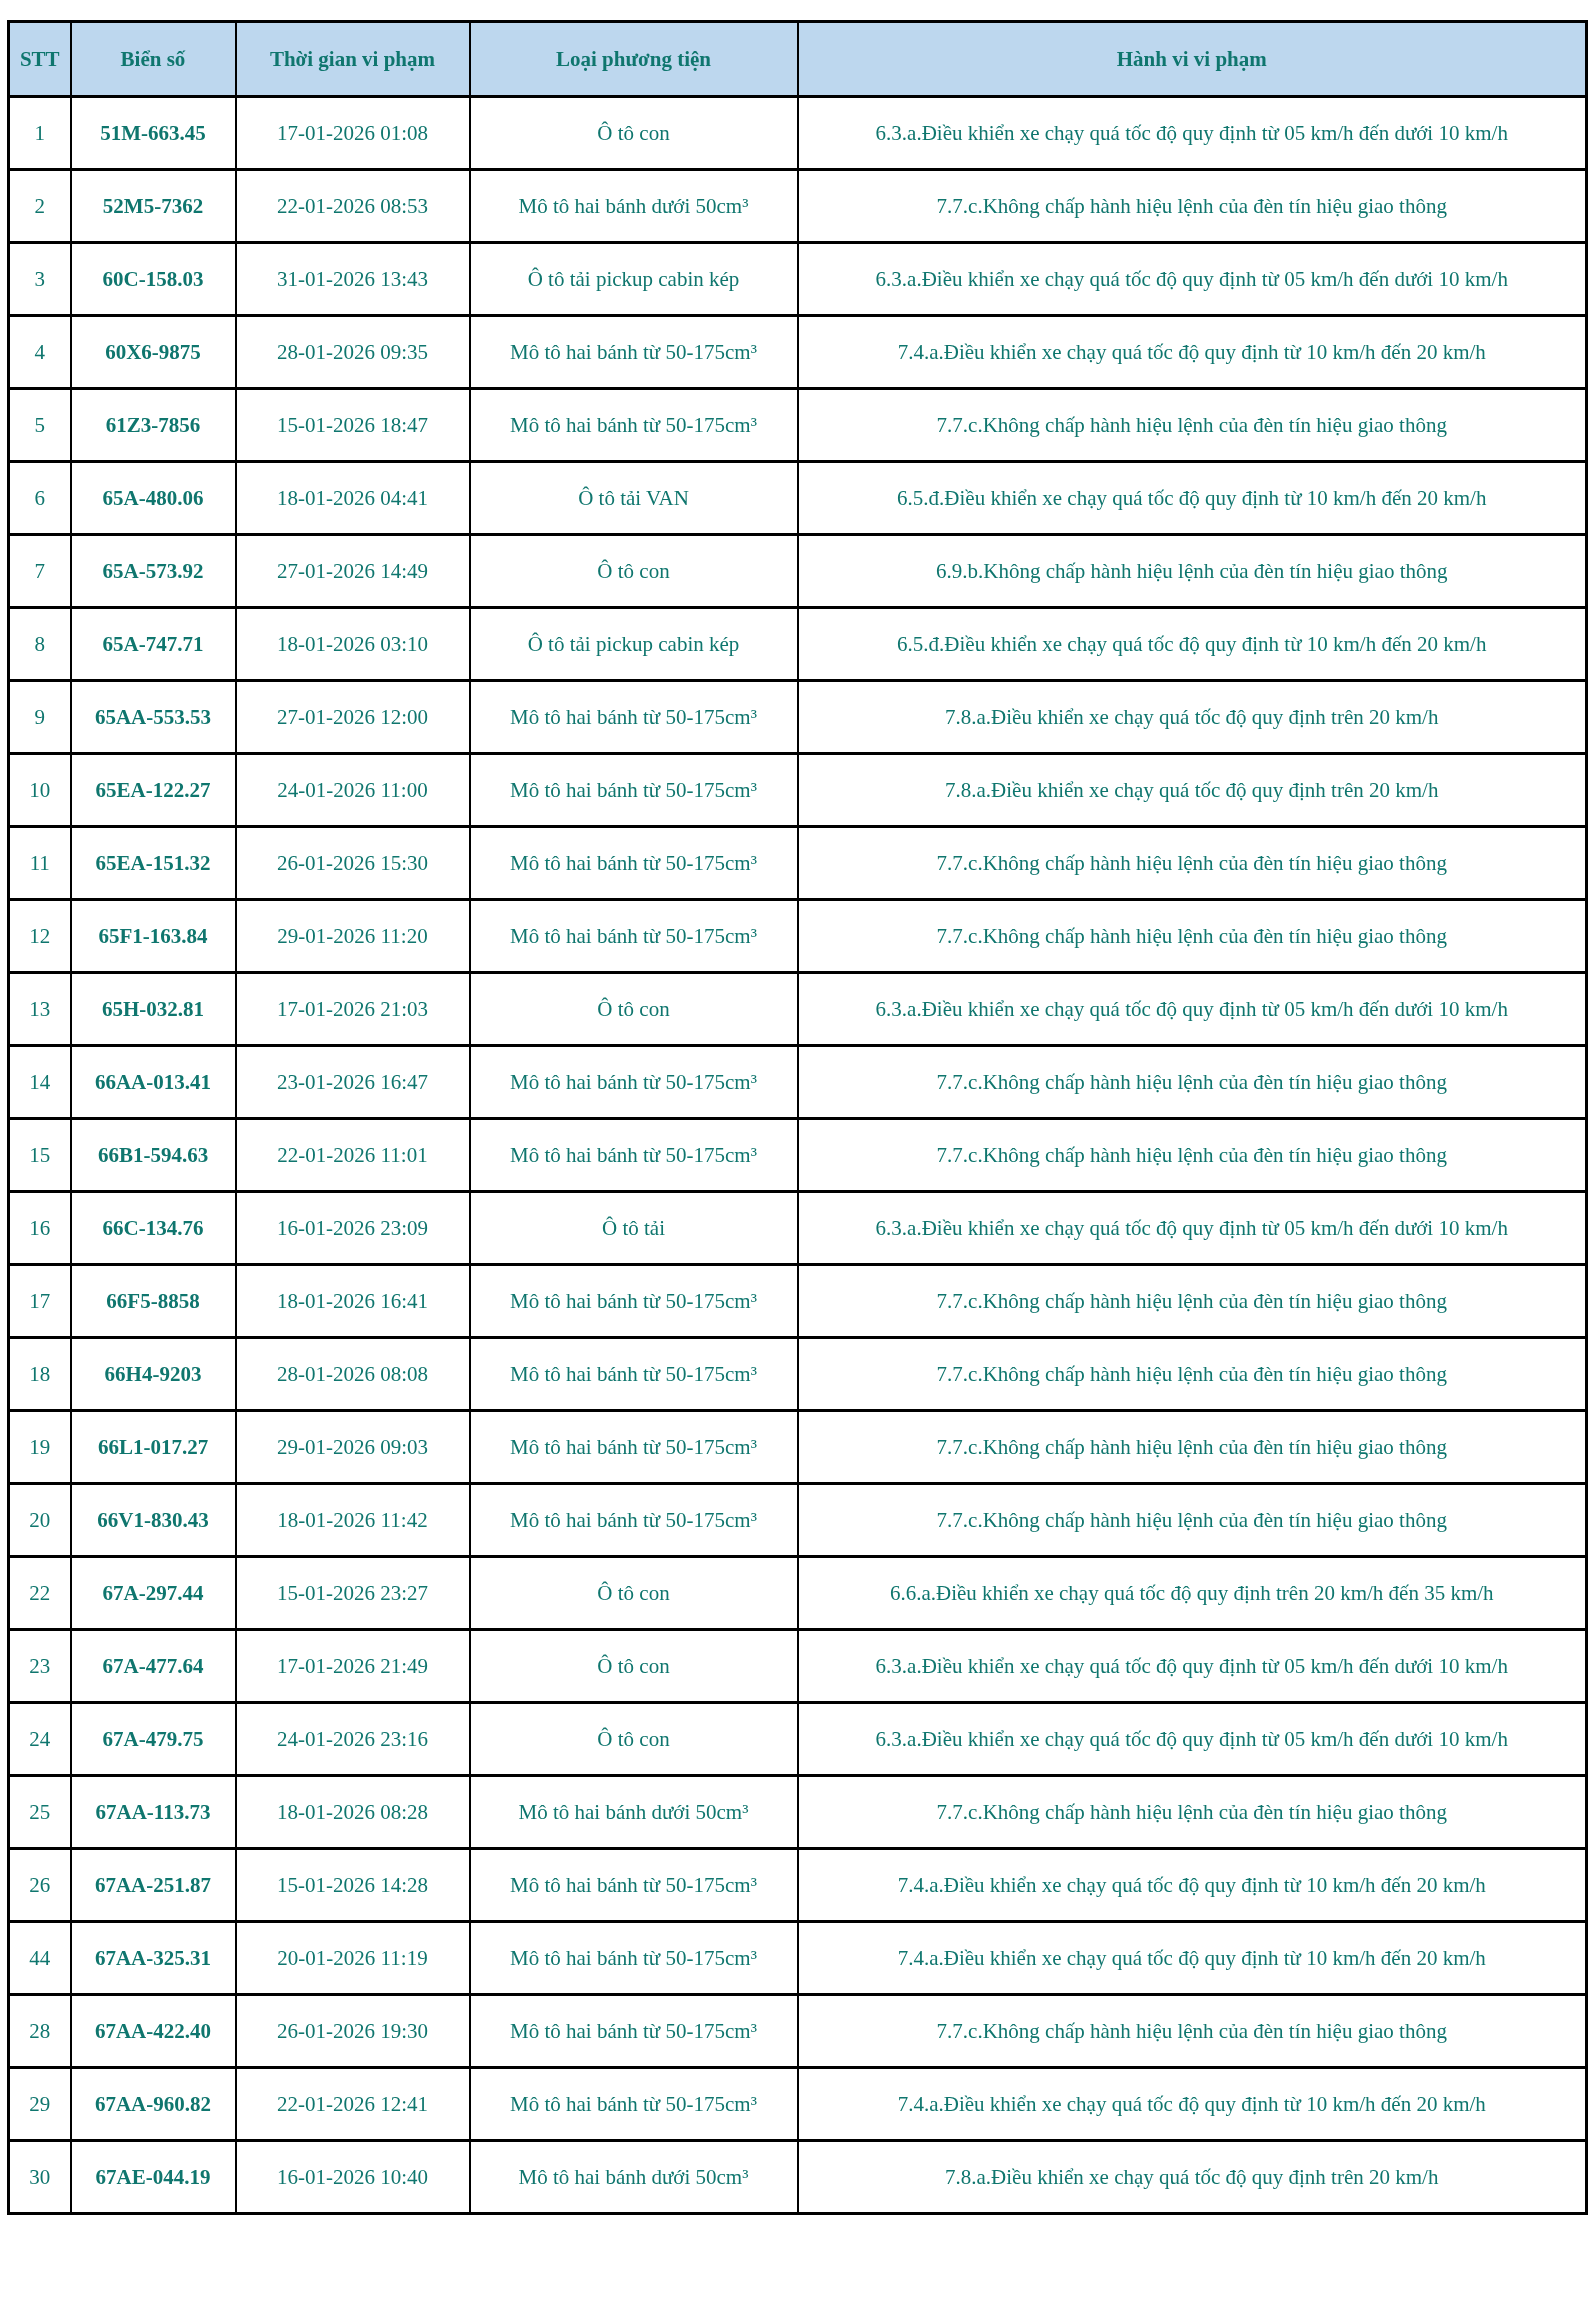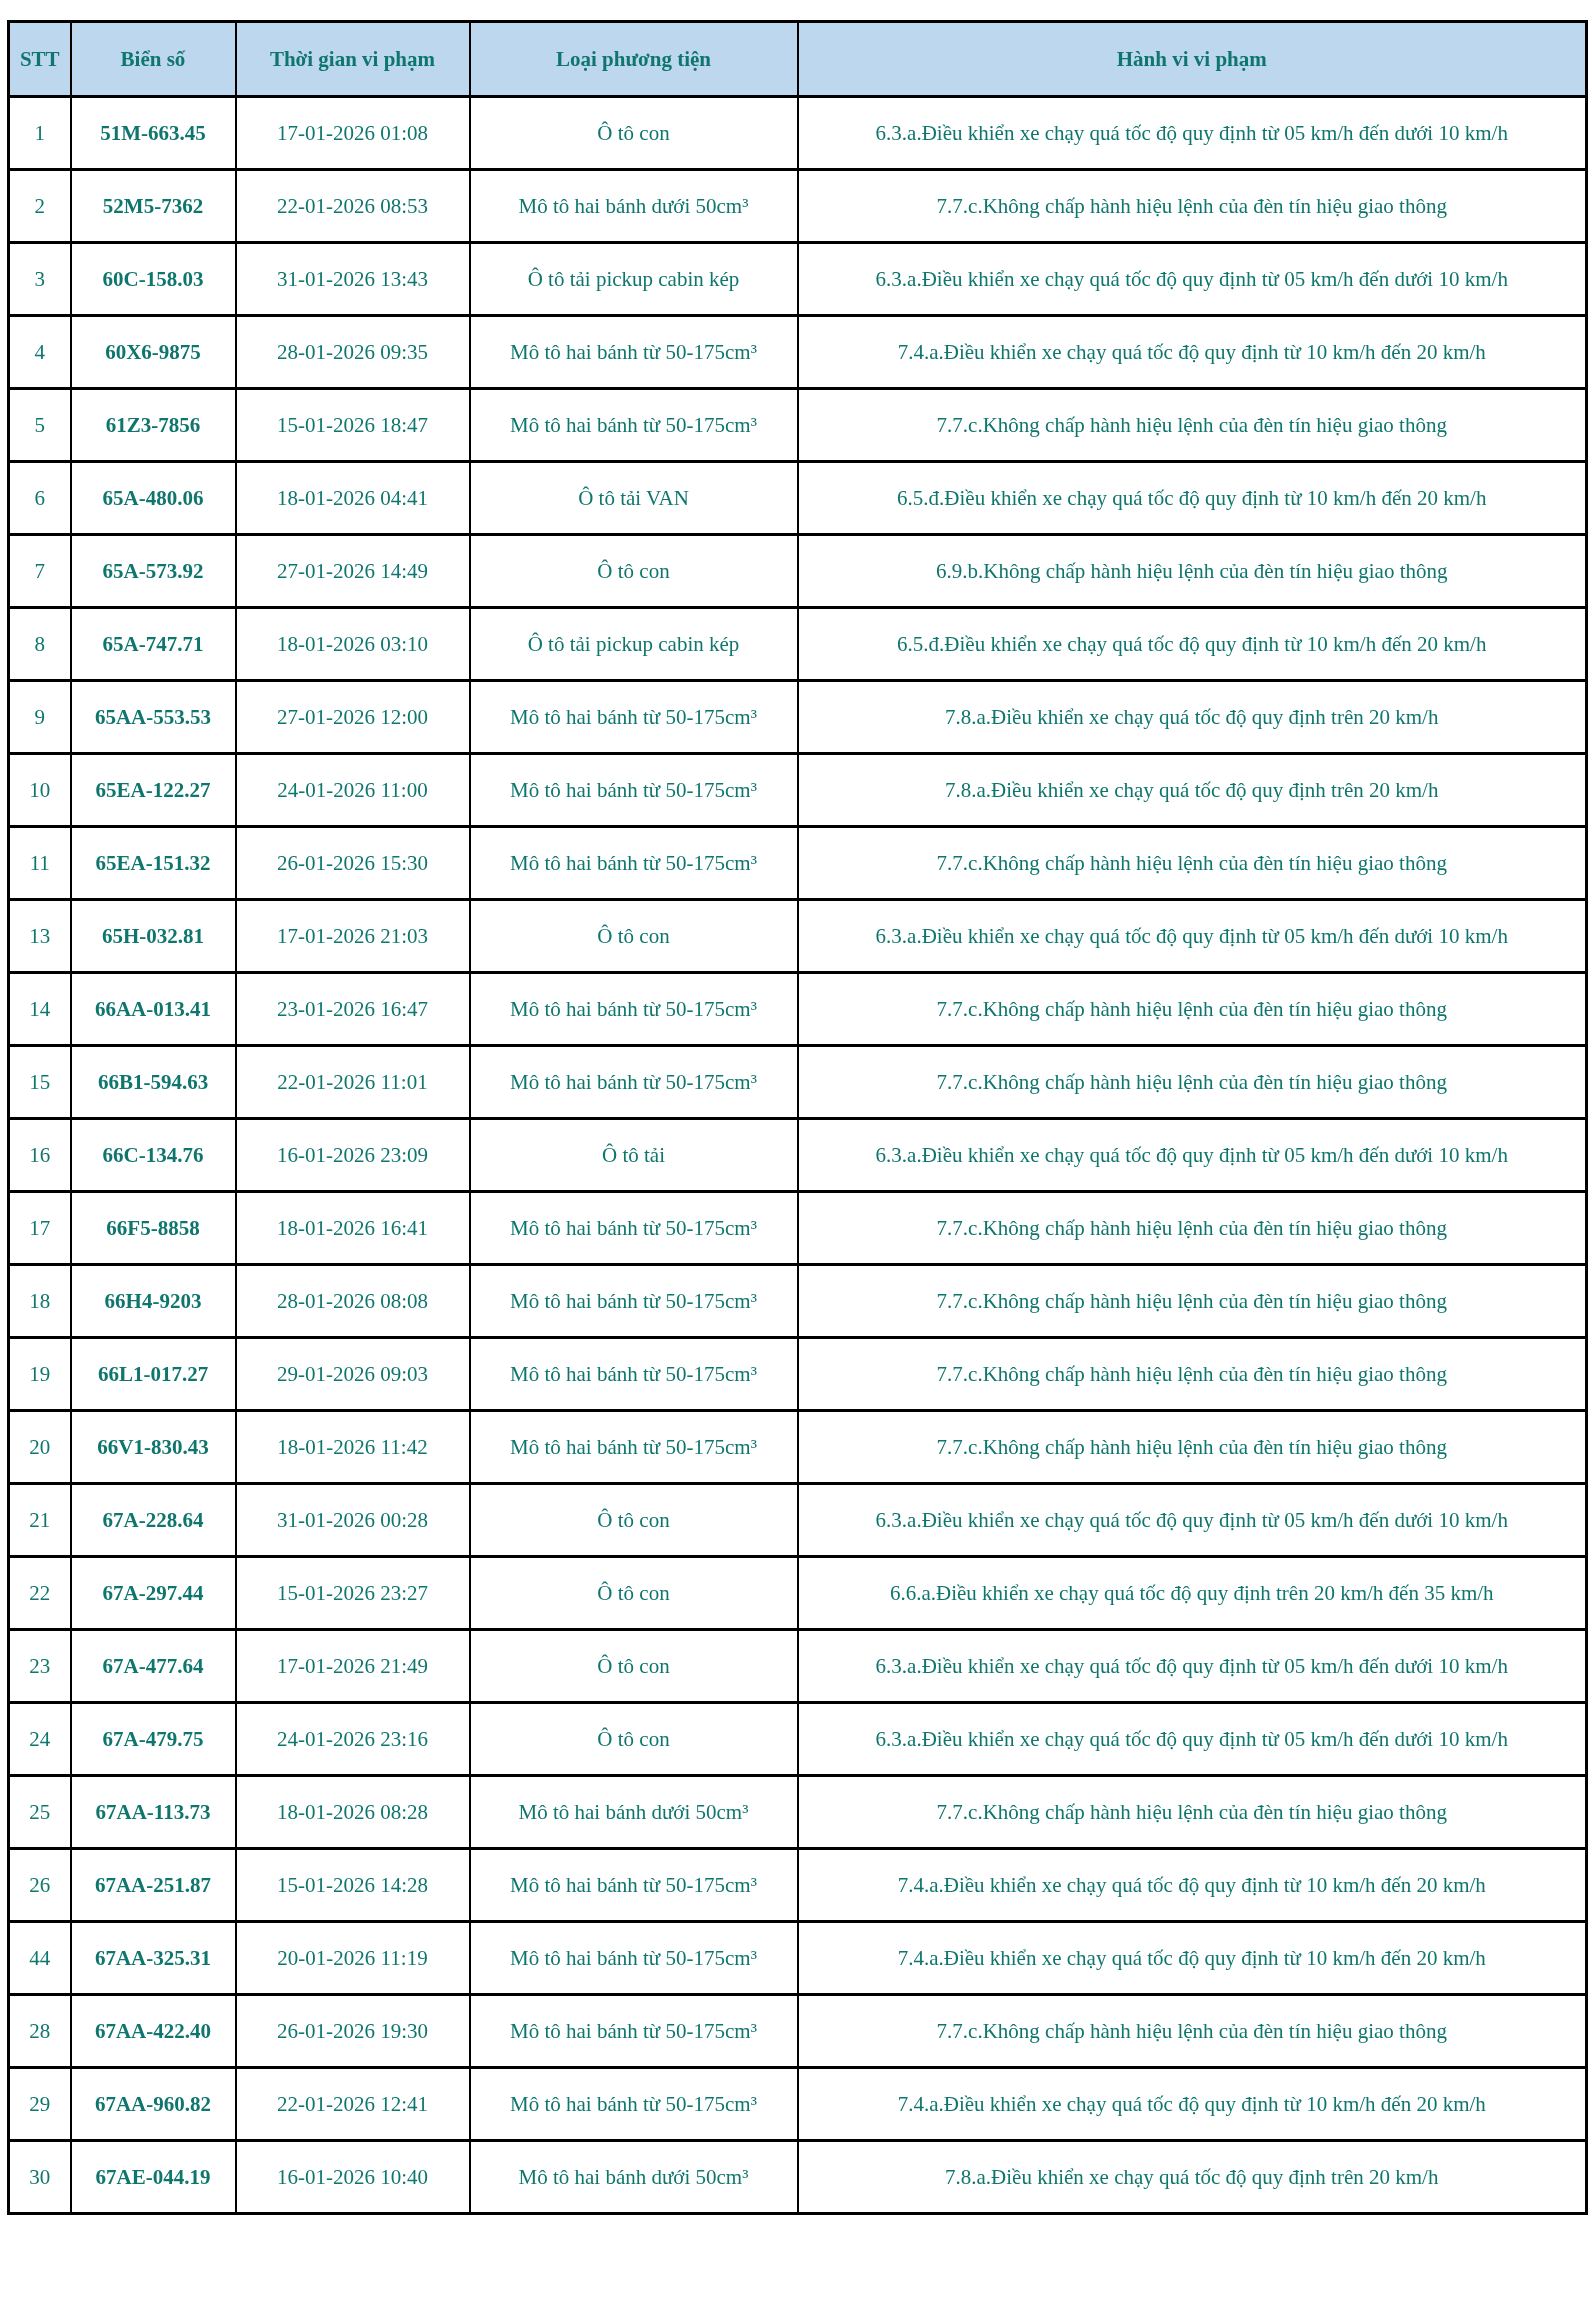--- a/index.html
+++ b/index.html
@@ -138,20 +138,27 @@
           <td class="col4 left">7.8.a.Điều khiển xe chạy quá tốc độ quy định trên 20 km/h</td>
         </tr>
         <tr>
           <td class="col0 center">11</td>
           <td class="col1 center">65EA-151.32</td>
           <td class="col2 center">26-01-2026 15:30</td>
           <td class="col3 left">Mô tô hai bánh từ 50-175cm³</td>
           <td class="col4 left">7.7.c.Không chấp hành hiệu lệnh của đèn tín hiệu giao thông</td>
         </tr>
         <tr>
+          <td class="col0 center">12</td>
+          <td class="col1 center">65F1-163.84</td>
+          <td class="col2 center">29-01-2026 11:20</td>
+          <td class="col3 left">Mô tô hai bánh từ 50-175cm³</td>
+          <td class="col4 left">7.7.c.Không chấp hành hiệu lệnh của đèn tín hiệu giao thông</td>
+        </tr>
+        <tr>
           <td class="col0 center">13</td>
           <td class="col1 center">65H-032.81</td>
           <td class="col2 center">17-01-2026 21:03</td>
           <td class="col3 left">Ô tô con</td>
           <td class="col4 left">6.3.a.Điều khiển xe chạy quá tốc độ quy định từ 05 km/h đến dưới 10 km/h</td>
         </tr>
         <tr>
           <td class="col0 center">14</td>
           <td class="col1 center">66AA-013.41</td>
           <td class="col2 center">23-01-2026 16:47</td>
@@ -192,27 +199,20 @@
           <td class="col2 center">29-01-2026 09:03</td>
           <td class="col3 left">Mô tô hai bánh từ 50-175cm³</td>
           <td class="col4 left">7.7.c.Không chấp hành hiệu lệnh của đèn tín hiệu giao thông</td>
         </tr>
         <tr>
           <td class="col0 center">20</td>
           <td class="col1 center">66V1-830.43</td>
           <td class="col2 center">18-01-2026 11:42</td>
           <td class="col3 left">Mô tô hai bánh từ 50-175cm³</td>
           <td class="col4 left">7.7.c.Không chấp hành hiệu lệnh của đèn tín hiệu giao thông</td>
-        </tr>
-        <tr>
-          <td class="col0 center">21</td>
-          <td class="col1 center">67A-228.64</td>
-          <td class="col2 center">31-01-2026 00:28</td>
-          <td class="col3 left">Ô tô con</td>
-          <td class="col4 left">6.3.a.Điều khiển xe chạy quá tốc độ quy định từ 05 km/h đến dưới 10 km/h</td>
         </tr>
         <tr>
           <td class="col0 center">22</td>
           <td class="col1 center">67A-297.44</td>
           <td class="col2 center">15-01-2026 23:27</td>
           <td class="col3 left">Ô tô con</td>
           <td class="col4 left">6.6.a.Điều khiển xe chạy quá tốc độ quy định trên 20 km/h đến 35 km/h</td>
         </tr>
         <tr>
           <td class="col0 center">23</td>

